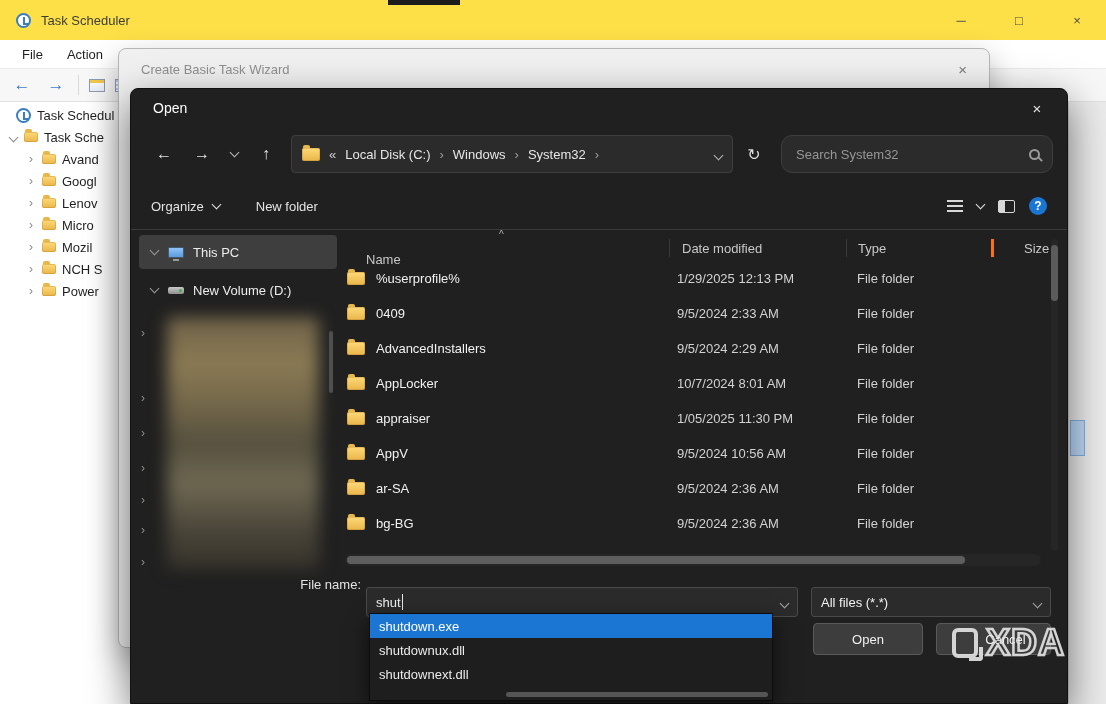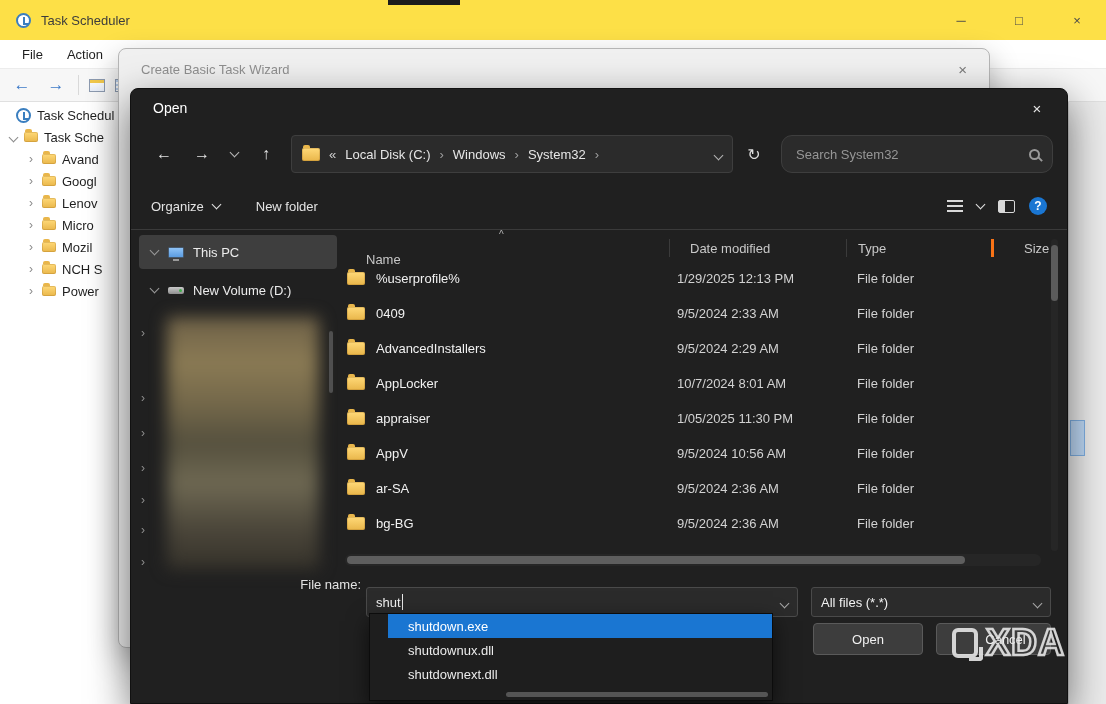--- a/index.html
+++ b/index.html
@@ -81,21 +81,21 @@
   .monitor-ic::after{content:"";position:absolute;left:4px;bottom:-4px;width:6px;height:2px;background:#9a9a9a;}
   .drive-ic{width:16px;height:7px;background:linear-gradient(#c9c9c9,#8f8f8f);border-radius:2px;position:relative;flex:none;}
   .drive-ic::after{content:"";position:absolute;right:2px;top:2px;width:3px;height:3px;border-radius:50%;background:#3fae49;}
   .blur-box{position:absolute;left:28px;top:82px;width:152px;height:252px;border-radius:4px;filter:blur(8px);
     background:linear-gradient(180deg,#6e6147 0%,#8a7a54 18%,#74684a 34%,#55503e 50%,#6e6852 66%,#4b463a 84%,#35322a 100%);}
   .side-chev{position:absolute;left:2px;color:#8e8e8e;font-size:12px;}
   .side-scroll{position:absolute;right:4px;top:96px;width:4px;height:62px;background:#4f4f4f;border-radius:2px;}
 
   .list{position:absolute;left:210px;top:146px;width:705px;}
   .list-header{height:26px;display:flex;color:#c8c8c8;position:relative;align-items:center;}
-  .hcell{display:flex;align-items:center;height:18px;padding-left:20px;}
+  .hcell{display:flex;align-items:center;height:18px;padding-left:12px;}
   .hcell.hname{width:328px;padding-left:25px;margin-top:22px;}
   .hcell.hdate{width:177px;border-left:1px solid #3b3b3b;}
   .hcell.htype{width:145px;border-left:1px solid #3b3b3b;padding-left:11px;}
   .hcell.hsize{width:55px;border-left:3px solid #f97316;padding-left:30px;text-align:right;}
   .sort-ind{position:absolute;left:158px;top:-6px;color:#b5b5b5;font-size:10px;}
   .file-row{height:35px;display:flex;align-items:center;}
   .c-name{width:328px;display:flex;align-items:center;gap:11px;padding-left:6px;color:#f1f1f1;}
   .c-date{width:177px;padding-left:8px;color:#d2d2d2;}
   .c-type{width:145px;padding-left:11px;color:#d2d2d2;}
   .c-size{width:55px;}
@@ -105,21 +105,21 @@
   .h-thumb{position:absolute;left:2px;top:2px;width:618px;height:8px;background:#5e5e5e;border-radius:4px;}
 
   .fn-label{position:absolute;left:140px;top:488px;width:90px;text-align:right;color:#e3e3e3;}
   .combo{background:#2b2b2b;border:1px solid #4a4a4a;border-radius:3px;display:flex;align-items:center;padding:0 9px;color:#f2f2f2;}
   .fn-combo{position:absolute;left:235px;top:498px;width:432px;height:30px;}
   .ft-combo{position:absolute;left:680px;top:498px;width:240px;height:30px;}
   .caret{width:1px;height:16px;background:#e8e8e8;margin-left:1px;}
   .combo-spacer{flex:1;}
   .combo-chev{color:#a8a8a8;}
   .sugg{position:absolute;left:238px;top:524px;width:404px;height:88px;background:#1e1e1e;border:1px solid #0c0c0c;box-shadow:0 8px 20px rgba(0,0,0,.6);}
-  .sugg-item{height:24px;display:flex;align-items:center;padding:0 20px;color:#ebebeb;margin-left:18px;}
+  .sugg-item{height:24px;display:flex;align-items:center;padding:0 9px;color:#ebebeb;}
   .sugg-item.sel{background:var(--accent,#1a76d2);color:#fff;}
   .sugg-hthumb{position:absolute;left:136px;bottom:3px;width:262px;height:5px;background:#555;border-radius:3px;}
   .btn{position:absolute;height:32px;background:#3d3d3d;border:1px solid #5a5a5a;border-radius:4px;display:flex;align-items:center;justify-content:center;color:#f1f1f1;}
   .btn.open{left:682px;top:534px;width:110px;}
   .btn.cancel{left:805px;top:534px;width:115px;padding-left:24px;}
 
   .watermark{position:absolute;left:952px;top:622px;display:flex;align-items:center;gap:8px;z-index:50;opacity:.9;}
   .wm-mark{width:26px;height:30px;border:4px solid #e6e6e6;border-radius:6px;position:relative;}
   .wm-mark::after{content:"";position:absolute;right:-9px;bottom:-7px;width:10px;height:10px;border-right:4px solid #e6e6e6;border-bottom:4px solid #e6e6e6;border-radius:0 0 4px 0;}
   .wm-text{font-size:36px;font-weight:bold;letter-spacing:1px;color:rgba(32,32,32,.15);-webkit-text-stroke:2.5px #e6e6e6;}

